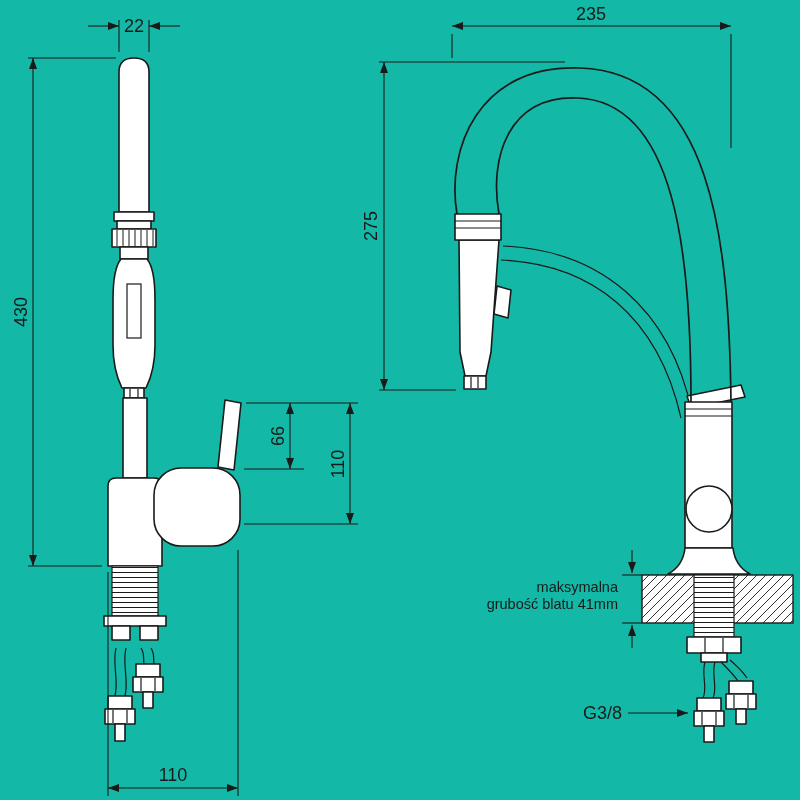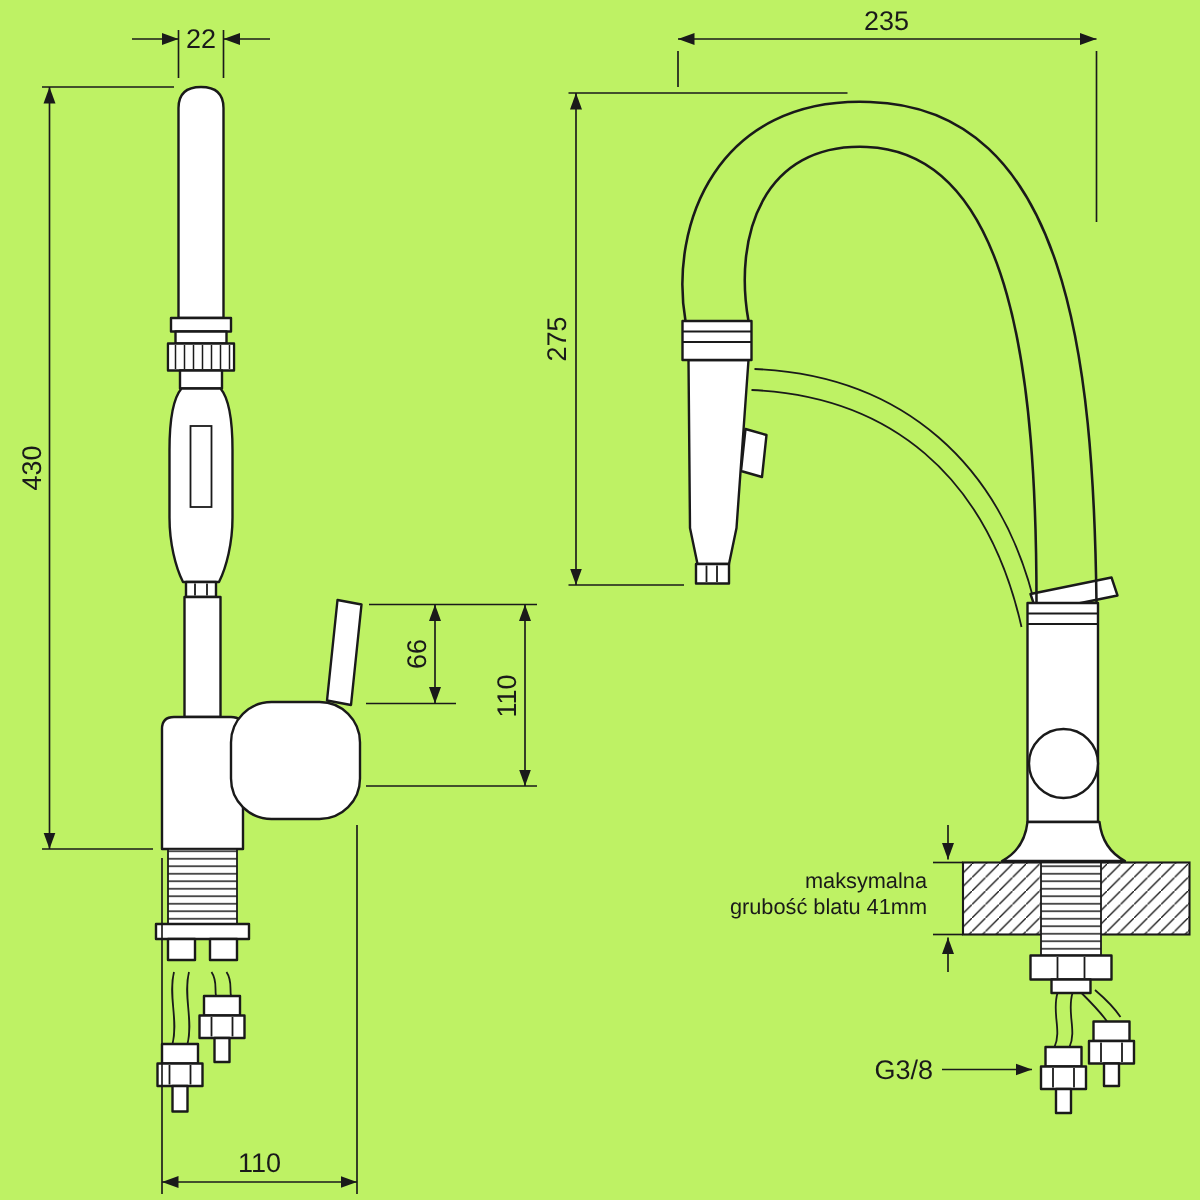--- a/index.html
+++ b/index.html
@@ -1,16 +1,16 @@
 <!DOCTYPE html>
 <html><head>
 <meta charset="utf-8">
 <style>
   html,body{margin:0;padding:0;background:#ffffff;}
-  .stage{position:relative;width:800px;height:800px;background:#bef264;overflow:hidden;
+  .stage{position:relative;width:800px;height:800px;background:#14b8a6;overflow:hidden;
          font-family:"Liberation Sans",sans-serif;}
   svg{display:block;}
   svg text{font-family:"Liberation Sans",sans-serif;fill:#1a1a1a;}
   .t{font-size:18px;}
   .tn{font-size:14.5px;}
   .o{fill:#ffffff;stroke:#1a1a1a;stroke-width:1.6;stroke-linejoin:round;}
   .c{fill:none;stroke:#1a1a1a;stroke-width:1.7;stroke-linecap:round;}
   .d{fill:none;stroke:#1a1a1a;stroke-width:1.2;}
   .dim{stroke:#1a1a1a;stroke-width:1.1;fill:none;}
 </style>

